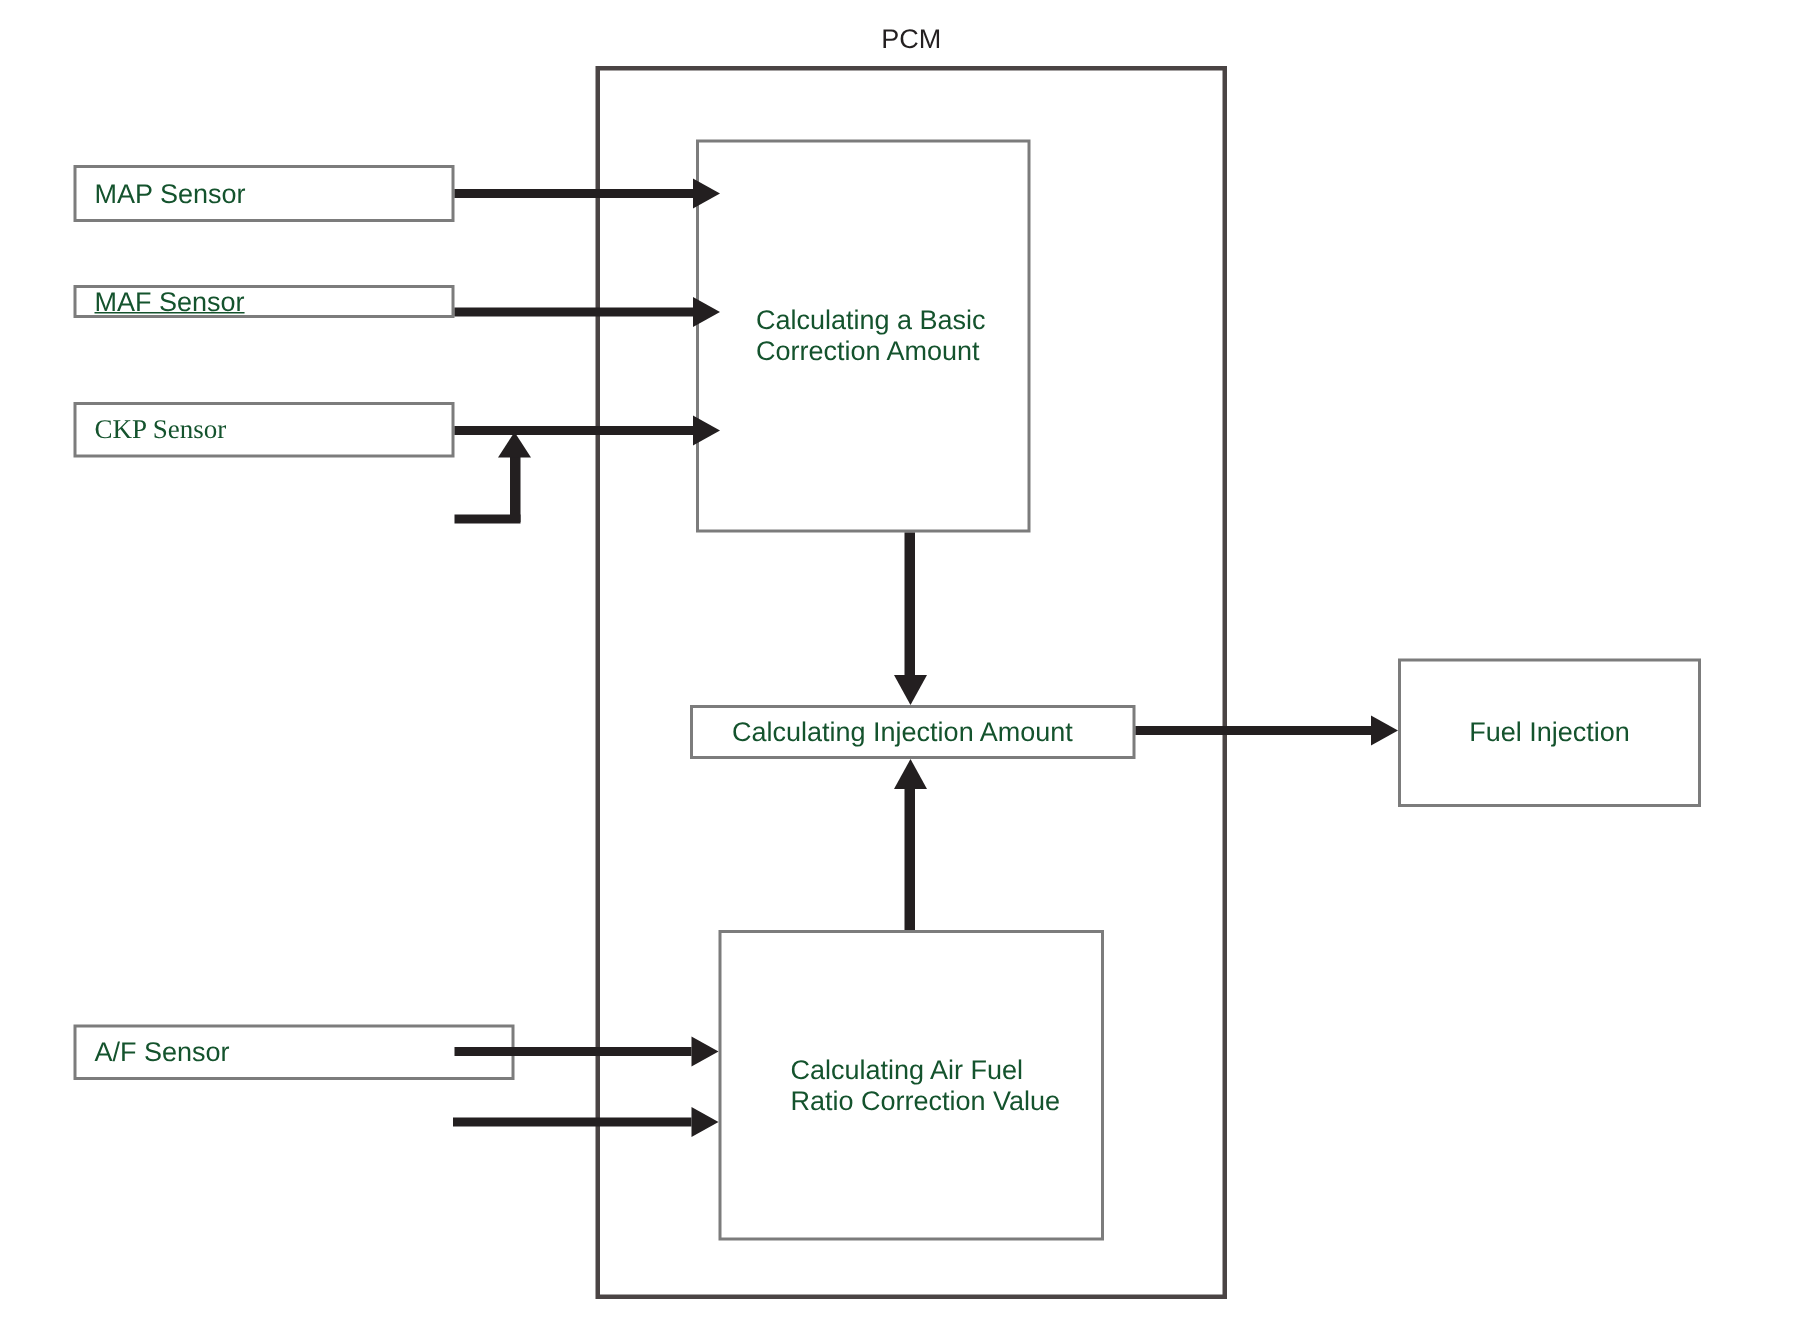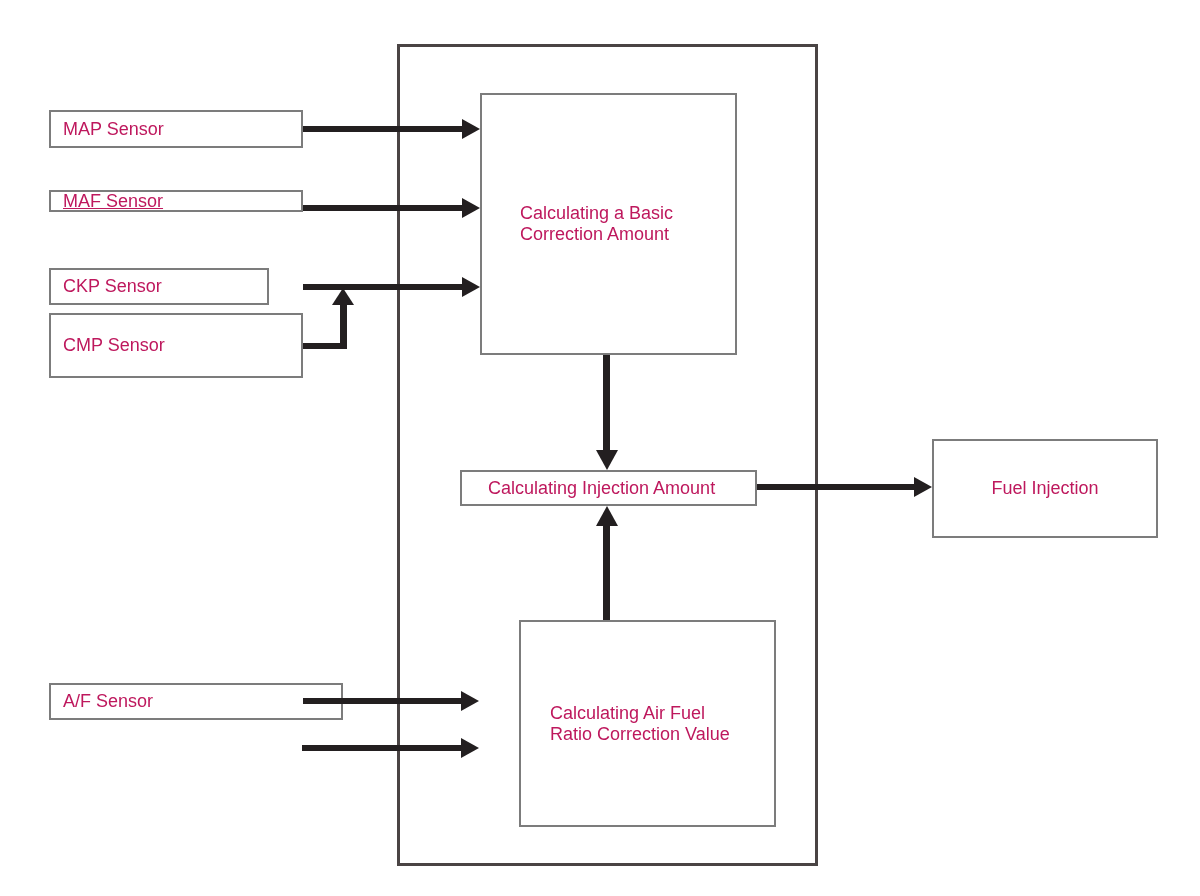--- a/index.html
+++ b/index.html
@@ -18,21 +18,21 @@
   }
   .box {
     position: absolute;
     box-sizing: border-box;
     background: #ffffff;
     border: 2px solid #7c7c7c;
     display: flex;
     align-items: center;
     font-size: 18px;
     line-height: 21px;
-    color: #be185d;
+    color: #14532d;
   }
   .pcm-frame {
     position: absolute;
     box-sizing: border-box;
     border: 3px solid #4a4444;
     background: transparent;
   }
   .pcm-title {
     position: absolute;
     text-align: center;
@@ -65,58 +65,56 @@
     border-right: 11px solid transparent;
     border-bottom: 17px solid #231f20;
   }
   .twoline { display: block; }
 </style>
 </head>
 <body>
 
 <div id="stage">
 
+  <div class="pcm-title" style="left:397px; top:16px; width:421px;">PCM</div>
   <div class="pcm-frame" style="left:397px; top:44px; width:421px; height:822px;"></div>
 
   <div class="box sensor" style="left:49px; top:110px; width:254px; height:38px;">
     <span>MAP Sensor</span>
   </div>
   <div class="box sensor" style="left:49px; top:190px; width:254px; height:22px;text-decoration:underline;">
     <span>MAF Sensor</span>
   </div>
-  <div class="box sensor" style="left:49px; top:268px; width:220px; height:37px;">
+  <div class="box sensor" style="left:49px; top:268px; width:254px; height:37px;font-family:Liberation Serif, serif;">
     <span>CKP Sensor</span>
-  </div>
-  <div class="box sensor" style="left:49px; top:313px; width:254px; height:65px;">
-    <span>CMP Sensor</span>
   </div>
 
   <div class="box sensor" style="left:49px; top:683px; width:294px; height:37px;">
     <span>A/F Sensor</span>
   </div>
 
-  <div class="box" style="left:480px; top:93px; width:257px; height:262px; padding-left:38px;">
+  <div class="box" style="left:464px; top:93px; width:223px; height:262px; padding-left:38px;">
     <span class="twoline">
       <span class="twoline">Calculating a Basic</span>
       <span class="twoline">Correction Amount</span>
     </span>
   </div>
 
   <div class="box" style="left:460px; top:470px; width:297px; height:36px; padding-left:26px;">
     <span>Calculating Injection Amount</span>
   </div>
 
-  <div class="box" style="left:479px; top:620px; width:257px; height:207px; padding-left:29px;margin-left:40px;">
+  <div class="box" style="left:479px; top:620px; width:257px; height:207px; padding-left:46px;">
     <span class="twoline">
       <span class="twoline">Calculating Air Fuel</span>
       <span class="twoline">Ratio Correction Value</span>
     </span>
   </div>
 
-  <div class="box centered" style="left:932px; top:439px; width:226px; height:99px;">
+  <div class="box centered" style="left:932px; top:439px; width:202px; height:99px;">
     <span>Fuel Injection</span>
   </div>
 
   <div class="shaft h-shaft" style="left:303px; top:126px; width:159px;"></div>
   <div class="head head-right" style="left:462px; top:119px;"></div>
 
   <div class="shaft h-shaft" style="left:303px; top:205px; width:159px;"></div>
   <div class="head head-right" style="left:462px; top:198px;"></div>
 
   <div class="shaft h-shaft" style="left:303px; top:284px; width:159px;"></div>

